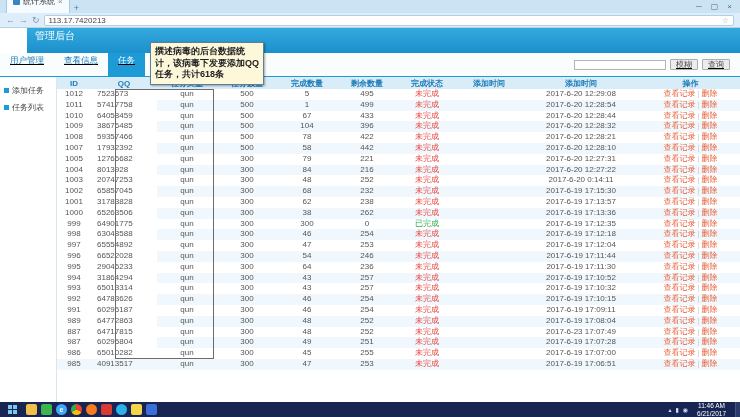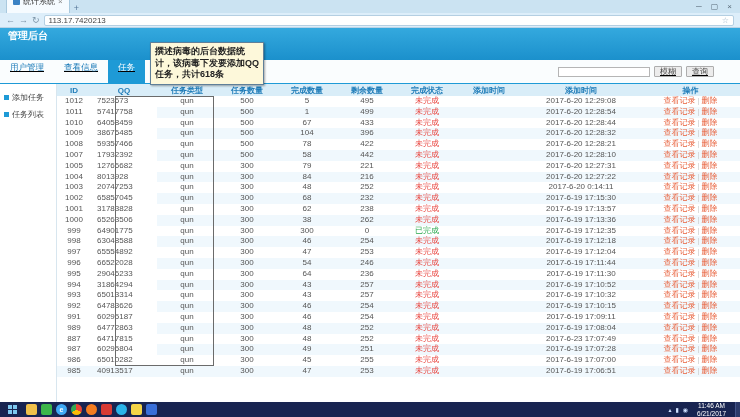--- a/index.html
+++ b/index.html
@@ -14,28 +14,28 @@
   .tab-close{color:#888;font-size:8px;line-height:8px;cursor:pointer;}
   .newtab{font-size:9px;color:#58789a;margin-left:4px;line-height:10px;}
   .winctl{margin-left:auto;display:flex;gap:9px;padding:0 8px 2px 0;font-size:8px;color:#5a6b7a;}
   .addressbar{height:15px;background:#ddeefa;display:flex;align-items:center;gap:4px;padding:0 6px;border-bottom:1px solid #b9d3e6;}
   .navbtn{font-size:9px;color:#7d95a8;line-height:9px;}
   .urlfield{flex:1;height:11px;background:#fff;border:1px solid #b4cfe2;border-radius:2px;display:flex;align-items:center;
             padding:0 4px;font-size:8px;color:#444;gap:39px;}
   .urlfield .star{margin-left:auto;color:#9ab2c6;font-size:8px;}
 
   
-  .appheader{height:32px;background:linear-gradient(#34a9de,#1b90cc);color:#fff;font-weight:bold;
-             font-size:10px;line-height:15px;padding-left:8px;}
+  .appheader{height:25px;background:linear-gradient(#34a9de,#1b90cc);color:#fff;font-weight:normal;
+             font-size:10px;line-height:15px;padding-left:8px;margin-left:27px;}
 
   
   .navrow{height:24px;background:#fafdfe;border-bottom:1px solid var(--accent);display:flex;align-items:stretch;text-decoration:underline;}
   .nav-tab{padding:0 10px;font-size:8.5px;line-height:14px;color:#1a7ab8;cursor:pointer;}
   .nav-tab.active{background:var(--accent);color:#fff;}
-  .searchbox{margin-left:auto;display:flex;align-items:center;gap:4px;padding-right:26px;}
+  .searchbox{margin-left:auto;display:flex;align-items:center;gap:4px;padding-right:10px;}
   .search-input{width:92px;height:10px;border:1px solid #b5b5b5;font-size:8px;padding:0 2px;background:#fff;}
   .sbtn{height:11px;font-size:8px;line-height:9px;padding:0 5px;border:1px solid #adadad;background:#ececec;color:#444;border-radius:1px;cursor:pointer;}
 
   
   .content{position:relative;display:flex;height:345px;background:#fff;}
   .sidebar{width:57px;border-right:1px solid #d8e6ef;background:#fff;padding-top:5px;flex-shrink:0;}
   .side-item{display:flex;align-items:center;gap:3px;padding:3px 4px;font-size:8px;color:#444;cursor:pointer;}
   .bullet{width:5px;height:5px;background:var(--accent);flex-shrink:0;}
   .main{flex:1;display:flex;flex-direction:column;}
 

